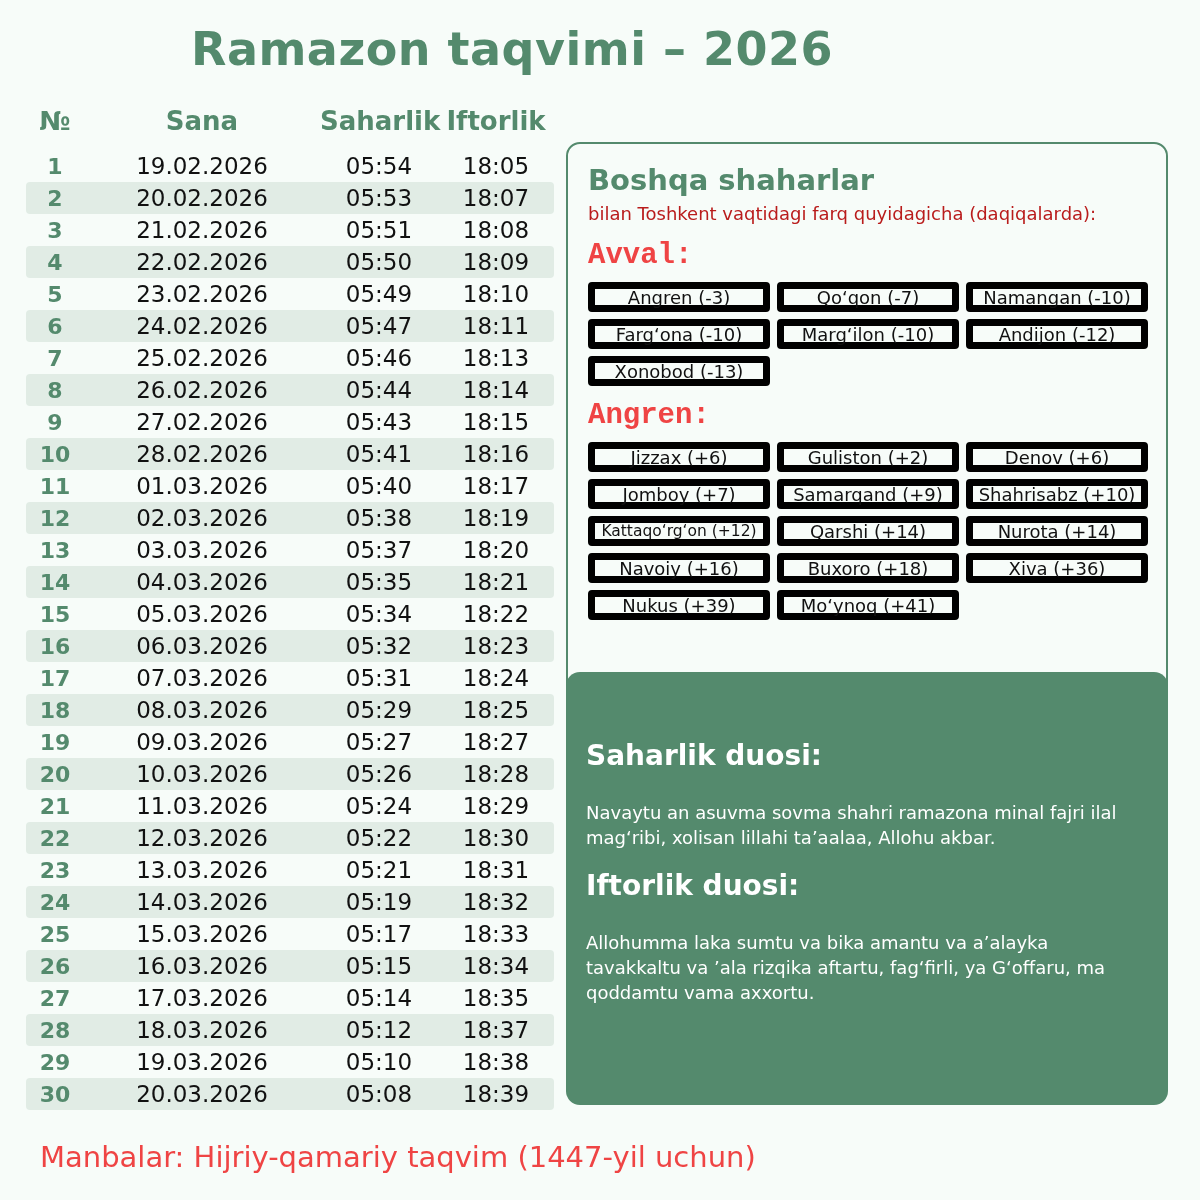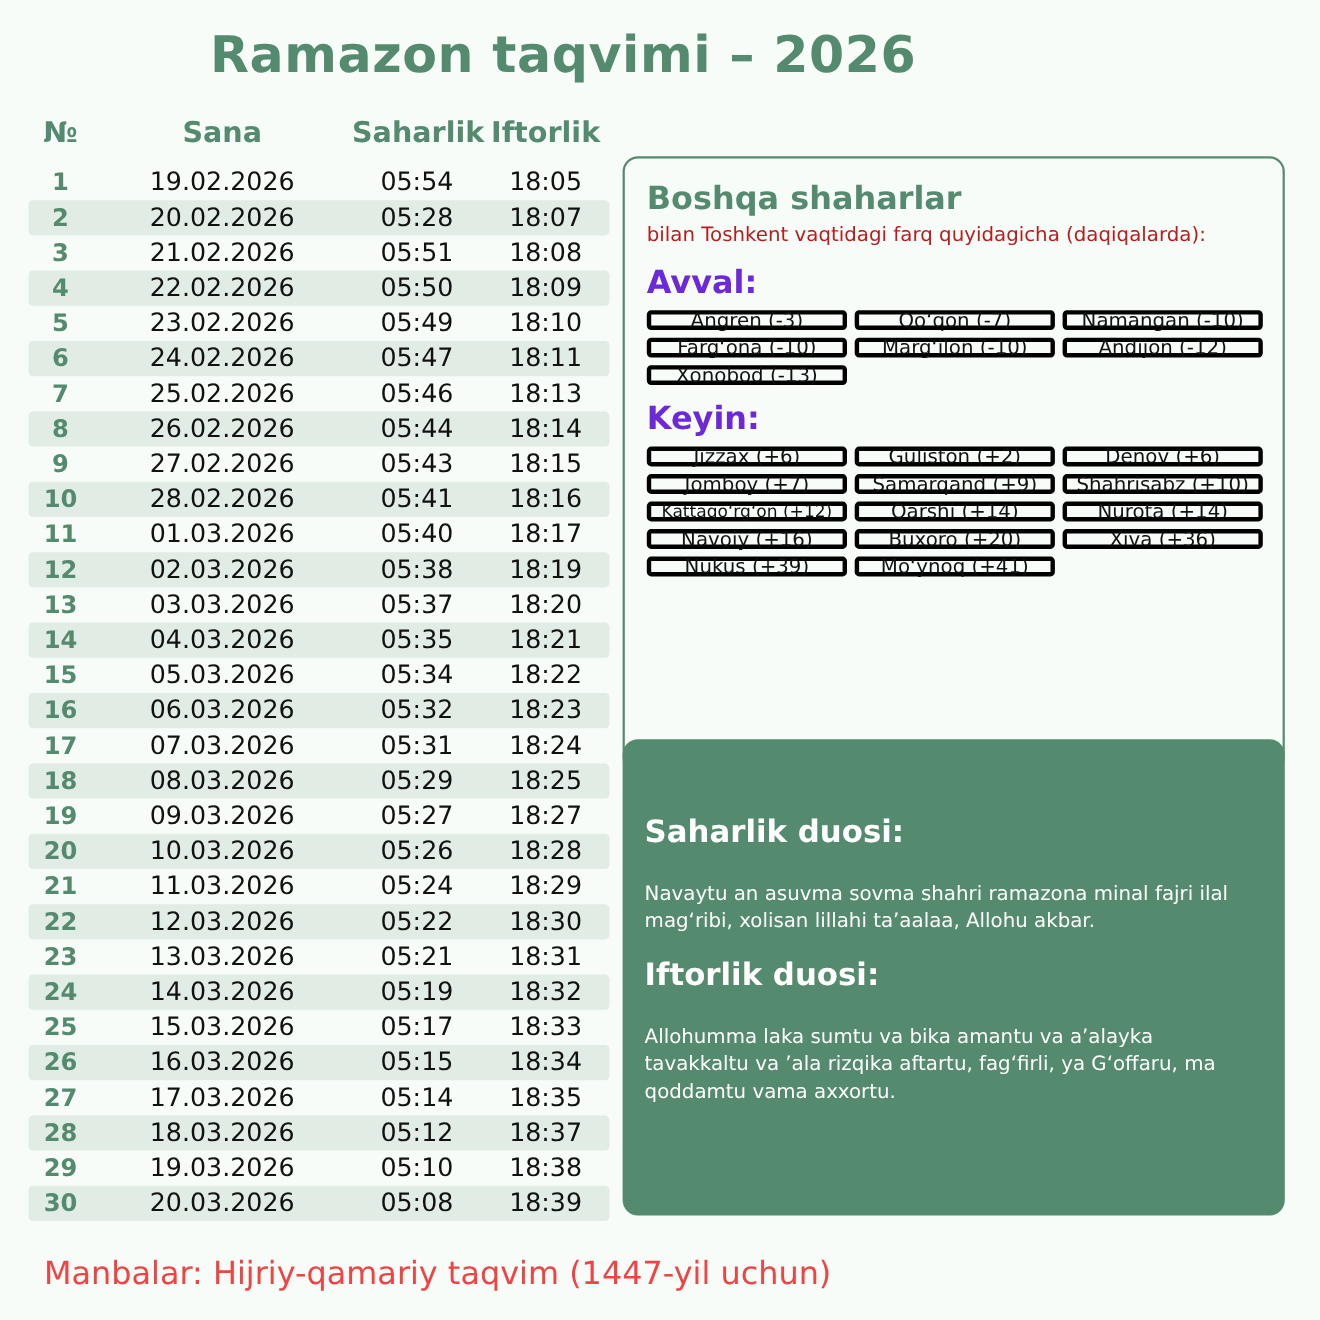--- a/index.html
+++ b/index.html
@@ -37,27 +37,27 @@
 
   
   .cities {
     position: absolute; left: 566px; top: 96px; width: 602px; height: 561px;
     border: 2px solid #548a6d; border-radius: 14px; padding: 18px 20px 0 20px;
     background: #f7fcf9;
     margin-top: 46px;
   }
   .cities h2 { color: #548a6d; font-size: 29px; font-weight: bold; line-height: 36px; }
   .cities .sub { font-size: 18px; line-height: 24px; margin-top: 4px; color: #b91c1c; }
-  .cities h3 { color: #6d28d9; font-size: 29px; font-weight: bold; margin-top: 12px; line-height: 36px; }
+  .cities h3 { color: #ef4444; font-size: 29px; font-weight: bold; margin-top: 12px; line-height: 36px; font-family: Liberation Mono, monospace; }
   .grid {
     display: grid; grid-template-columns: repeat(3, 182px); column-gap: 7px; row-gap: 7px;
     margin-top: 8px;
   }
   .chip {
-    height: 18px; border: 4px solid #000000; border-radius: 4px;
+    height: 30px; border: 7px solid #000000; border-radius: 4px;
     display: flex; align-items: center; justify-content: center;
     font-size: 18px; color: #111; background: #f7fcf9; white-space: nowrap;
   }
   .chip.small { font-size: 15.5px; }
 
   
   .duo {
     position: absolute; left: 566px; top: 672px; width: 602px; height: 433px;
     background: #548a6d; border-radius: 14px; padding: 66px 20px 0 20px; color: #fff;
   }
@@ -84,21 +84,21 @@
   <div class="tbody" id="tbody">
       <div class="row">
         <div class="c-num">1</div>
         <div class="c-date">19.02.2026</div>
         <div class="c-sah">05:54</div>
         <div class="c-ift">18:05</div>
       </div>
       <div class="row">
         <div class="c-num">2</div>
         <div class="c-date">20.02.2026</div>
-        <div class="c-sah">05:28</div>
+        <div class="c-sah">05:53</div>
         <div class="c-ift">18:07</div>
       </div>
       <div class="row">
         <div class="c-num">3</div>
         <div class="c-date">21.02.2026</div>
         <div class="c-sah">05:51</div>
         <div class="c-ift">18:08</div>
       </div>
       <div class="row">
         <div class="c-num">4</div>
@@ -271,33 +271,33 @@
   <h3>Avval:</h3>
   <div class="grid" id="before-grid">
       <div class="chip">Angren (-3)</div>
       <div class="chip">Qo‘qon (-7)</div>
       <div class="chip">Namangan (-10)</div>
       <div class="chip">Farg‘ona (-10)</div>
       <div class="chip">Marg‘ilon (-10)</div>
       <div class="chip">Andijon (-12)</div>
       <div class="chip">Xonobod (-13)</div>
     </div>
-  <h3>Keyin:</h3>
+  <h3>Angren:</h3>
   <div class="grid" id="after-grid">
       <div class="chip">Jizzax (+6)</div>
       <div class="chip">Guliston (+2)</div>
       <div class="chip">Denov (+6)</div>
       <div class="chip">Jomboy (+7)</div>
       <div class="chip">Samarqand (+9)</div>
       <div class="chip">Shahrisabz (+10)</div>
       <div class="chip small">Kattaqo‘rg‘on (+12)</div>
       <div class="chip">Qarshi (+14)</div>
       <div class="chip">Nurota (+14)</div>
       <div class="chip">Navoiy (+16)</div>
-      <div class="chip">Buxoro (+20)</div>
+      <div class="chip">Buxoro (+18)</div>
       <div class="chip">Xiva (+36)</div>
       <div class="chip">Nukus (+39)</div>
       <div class="chip">Mo‘ynoq (+41)</div>
     </div>
 </div>
 
 <div class="duo">
   <h3>Saharlik duosi:</h3>
   <p>Navaytu an asuvma sovma shahri ramazona minal fajri ilal mag‘ribi, xolisan lillahi ta’aalaa, Allohu akbar.</p>
   <h3 class="second">Iftorlik duosi:</h3>

